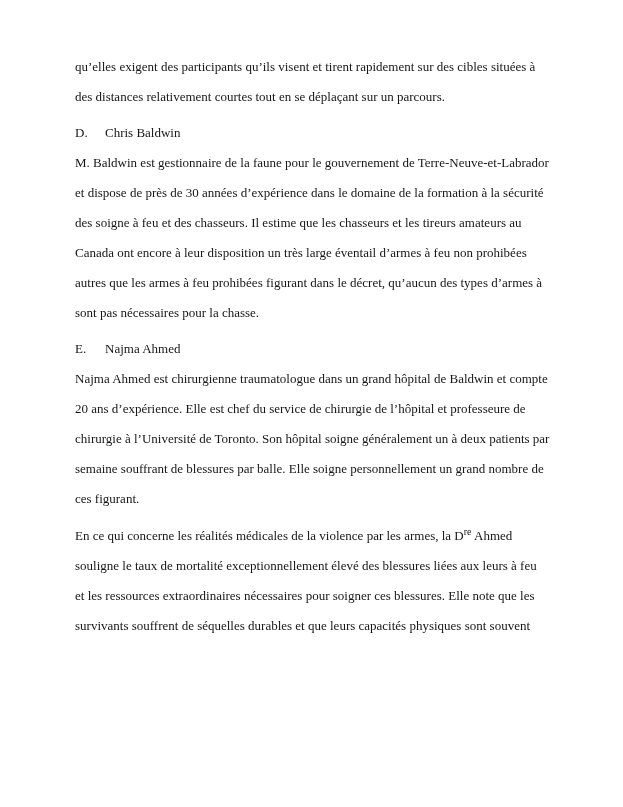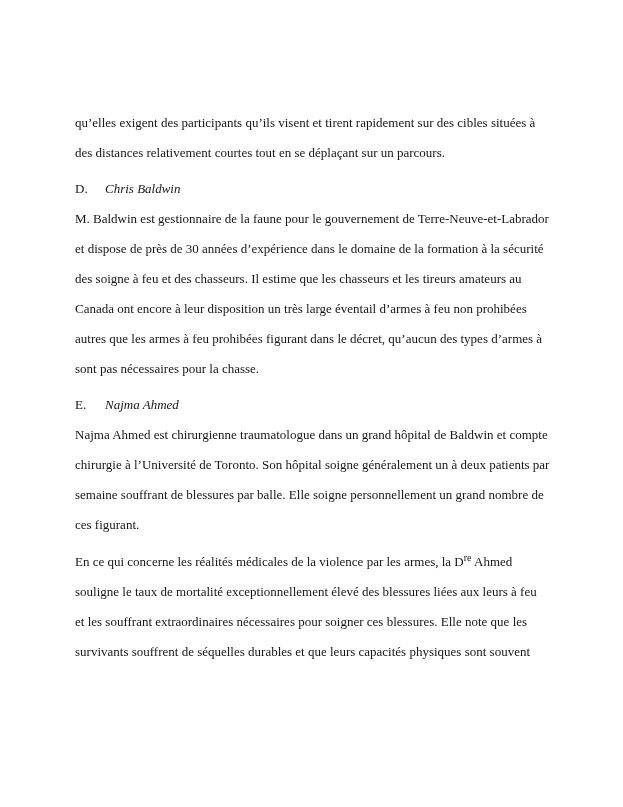--- a/index.html
+++ b/index.html
@@ -9,21 +9,21 @@
   }
   body {
     width: 623px;
     height: 807px;
     overflow: hidden;
   }
   .page {
     box-sizing: border-box;
     width: 623px;
     height: 807px;
-    padding: 108px 40px 0 75px;
+    padding: 52px 40px 0 75px;
     font-family: "Liberation Serif", "DejaVu Serif", serif;
     font-size: 13px;
     line-height: 30px;
     color: #161616;
     background: #ffffff;
   }
   .para {
     margin: 0;
     padding: 0;
   }
@@ -36,21 +36,20 @@
     margin-top: 6px;
     height: 30px;
     white-space: nowrap;
   }
   .hlabel {
     display: inline-block;
     width: 30px;
     font-style: normal;
   }
   .hname {
-    font-style: italic;
   }
   .para-gap {
     margin-top: 7px;
   }
   sup.ord {
     font-size: 10px;
     line-height: 0;
     vertical-align: super;
   }
 </style>
@@ -76,25 +75,26 @@
     <span class="line">autres que les armes à feu prohibées figurant dans le décret, qu’aucun des types d’armes à</span>
     <span class="line">sont pas nécessaires pour la chasse.</span>
   </p>
 
   <div class="heading">
     <span class="hlabel">E.</span><span class="hname">Najma Ahmed</span>
   </div>
 
   <p class="para">
     <span class="line">Najma Ahmed est chirurgienne traumatologue dans un grand hôpital de Baldwin et compte</span>
+    <span class="line">20 ans d’expérience. Elle est chef du service de chirurgie de l’hôpital et professeure de</span>
     <span class="line">chirurgie à l’Université de Toronto. Son hôpital soigne généralement un à deux patients par</span>
     <span class="line">semaine souffrant de blessures par balle. Elle soigne personnellement un grand nombre de</span>
     <span class="line">ces figurant.</span>
   </p>
 
   <p class="para para-gap">
     <span class="line"><span>En ce qui concerne les réalités médicales de la violence par les armes, la D</span><sup class="ord">re</sup><span> Ahmed</span></span>
     <span class="line">souligne le taux de mortalité exceptionnellement élevé des blessures liées aux leurs à feu</span>
-    <span class="line">et les souffrant extraordinaires nécessaires pour soigner ces blessures. Elle note que les</span>
+    <span class="line">et les ressources extraordinaires nécessaires pour soigner ces blessures. Elle note que les</span>
     <span class="line">survivants souffrent de séquelles durables et que leurs capacités physiques sont souvent</span>
   </p>
 
 </div>
 
 </body></html>

